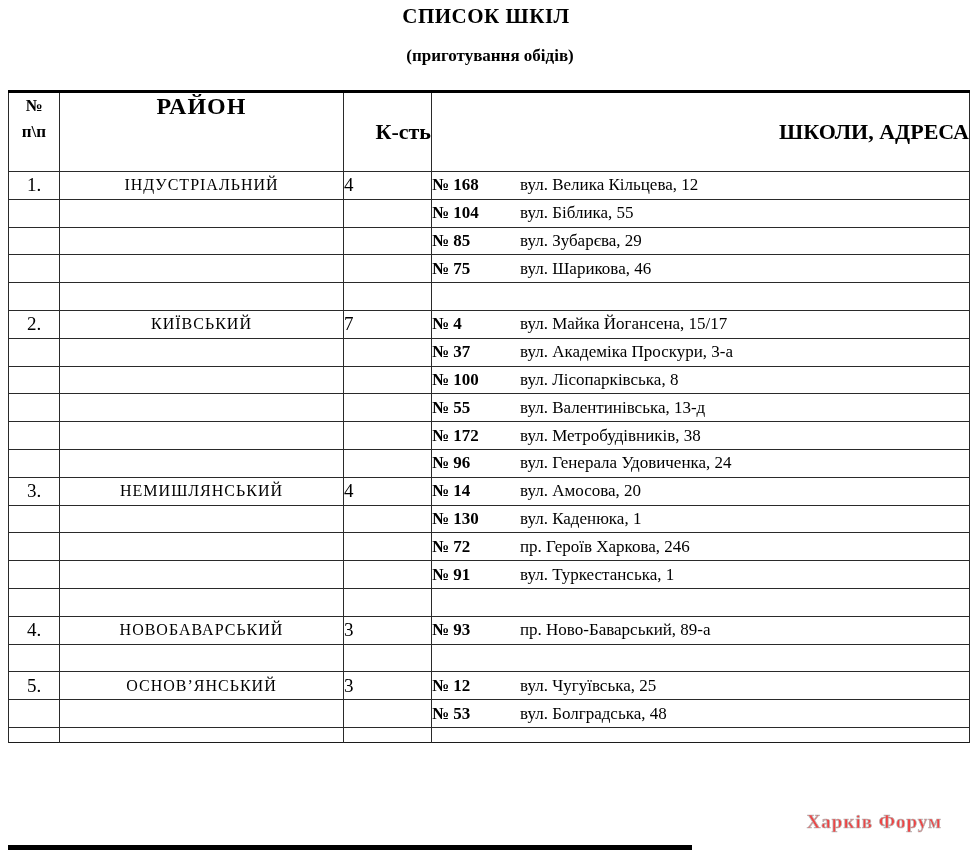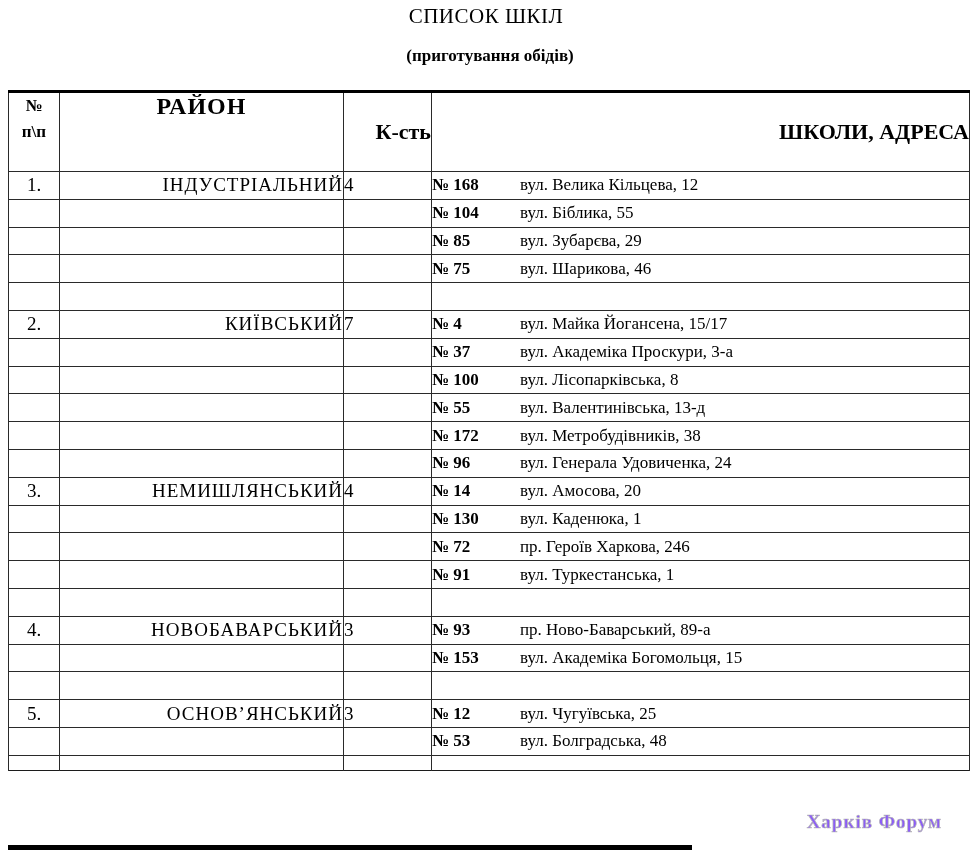--- a/index.html
+++ b/index.html
@@ -7,21 +7,21 @@
     width: 972px; height: 850px;
     background: #ffffff;
     overflow: hidden;
     position: relative;
     font-family: "Liberation Serif", serif;
     color: #000;
   }
   .doc-title {
     position: absolute; top: 4px; left: 0; width: 100%;
     text-align: center;
-    font-size: 21px; font-weight: normal; letter-spacing: 0.5px;
+    font-size: 21px; font-weight: bold; letter-spacing: 0.5px;
   }
   .doc-subtitle {
     position: absolute; top: 46px; left: 4px; width: 100%;
     text-align: center;
     font-size: 17px; font-weight: bold;
   }
   table.schools {
     position: absolute; top: 90px; left: 8px;
     width: 961px;
     border-collapse: collapse;
@@ -46,32 +46,32 @@
     font-size: 24px; font-weight: bold; letter-spacing: 1px;
     padding-top: 2px;
   }
   .th-count, .th-schools {
     vertical-align: middle; text-align: right;
     font-size: 22px; font-weight: bold;
   }
   tr.data-row td, tr.separator-row td { height: 26.8px; vertical-align: middle; }
   tr.partial-row td { height: 14px; border-bottom: none; }
   .c-num   { text-align: center; font-size: 19px; }
-  .c-district { text-align: right; font-size: 19px; letter-spacing: 1px; }
+  .c-district { text-align: center; font-size: 16px; letter-spacing: 1px; }
   .c-count { text-align: left; padding-left: 15px; font-size: 19px; }
   .c-school { text-align: left; padding-left: 7px; font-size: 17px; }
   .school-no {
     display: inline-block; min-width: 88px;
     font-weight: bold;
   }
   .school-address { }
   .watermark {
     position: absolute; top: 811px; right: 30px;
     font-size: 19px; letter-spacing: 1px;
-    color: #8b5cf6;
+    color: #ef4444;
     -webkit-text-stroke: 0.7px #b9b9b9;
     font-weight: bold;
   }
   .bottom-thick-bar {
     position: absolute; top: 845px; left: 8px;
     width: 684px; height: 5px; background: #000;
   }
 </style>
 </head>
 <body>
@@ -193,26 +193,20 @@
         <td class="c-district"></td>
         <td class="c-count"></td>
         <td class="c-school"></td>
       </tr>
       <tr class="data-row">
         <td class="c-num">4.</td>
         <td class="c-district">НОВОБАВАРСЬКИЙ</td>
         <td class="c-count">3</td>
         <td class="c-school"><span class="school-no">№ 93</span><span class="school-address">пр. Ново-Баварський, 89-а</span></td>
       </tr>
-      <tr class="data-row">
-        <td class="c-num"></td>
-        <td class="c-district"></td>
-        <td class="c-count"></td>
-        <td class="c-school"><span class="school-no">№ 153</span><span class="school-address">вул. Академіка Богомольця, 15</span></td>
-      </tr>
       <tr class="separator-row">
         <td class="c-num"></td>
         <td class="c-district"></td>
         <td class="c-count"></td>
         <td class="c-school"></td>
       </tr>
       <tr class="data-row">
         <td class="c-num">5.</td>
         <td class="c-district">ОСНОВ’ЯНСЬКИЙ</td>
         <td class="c-count">3</td>

